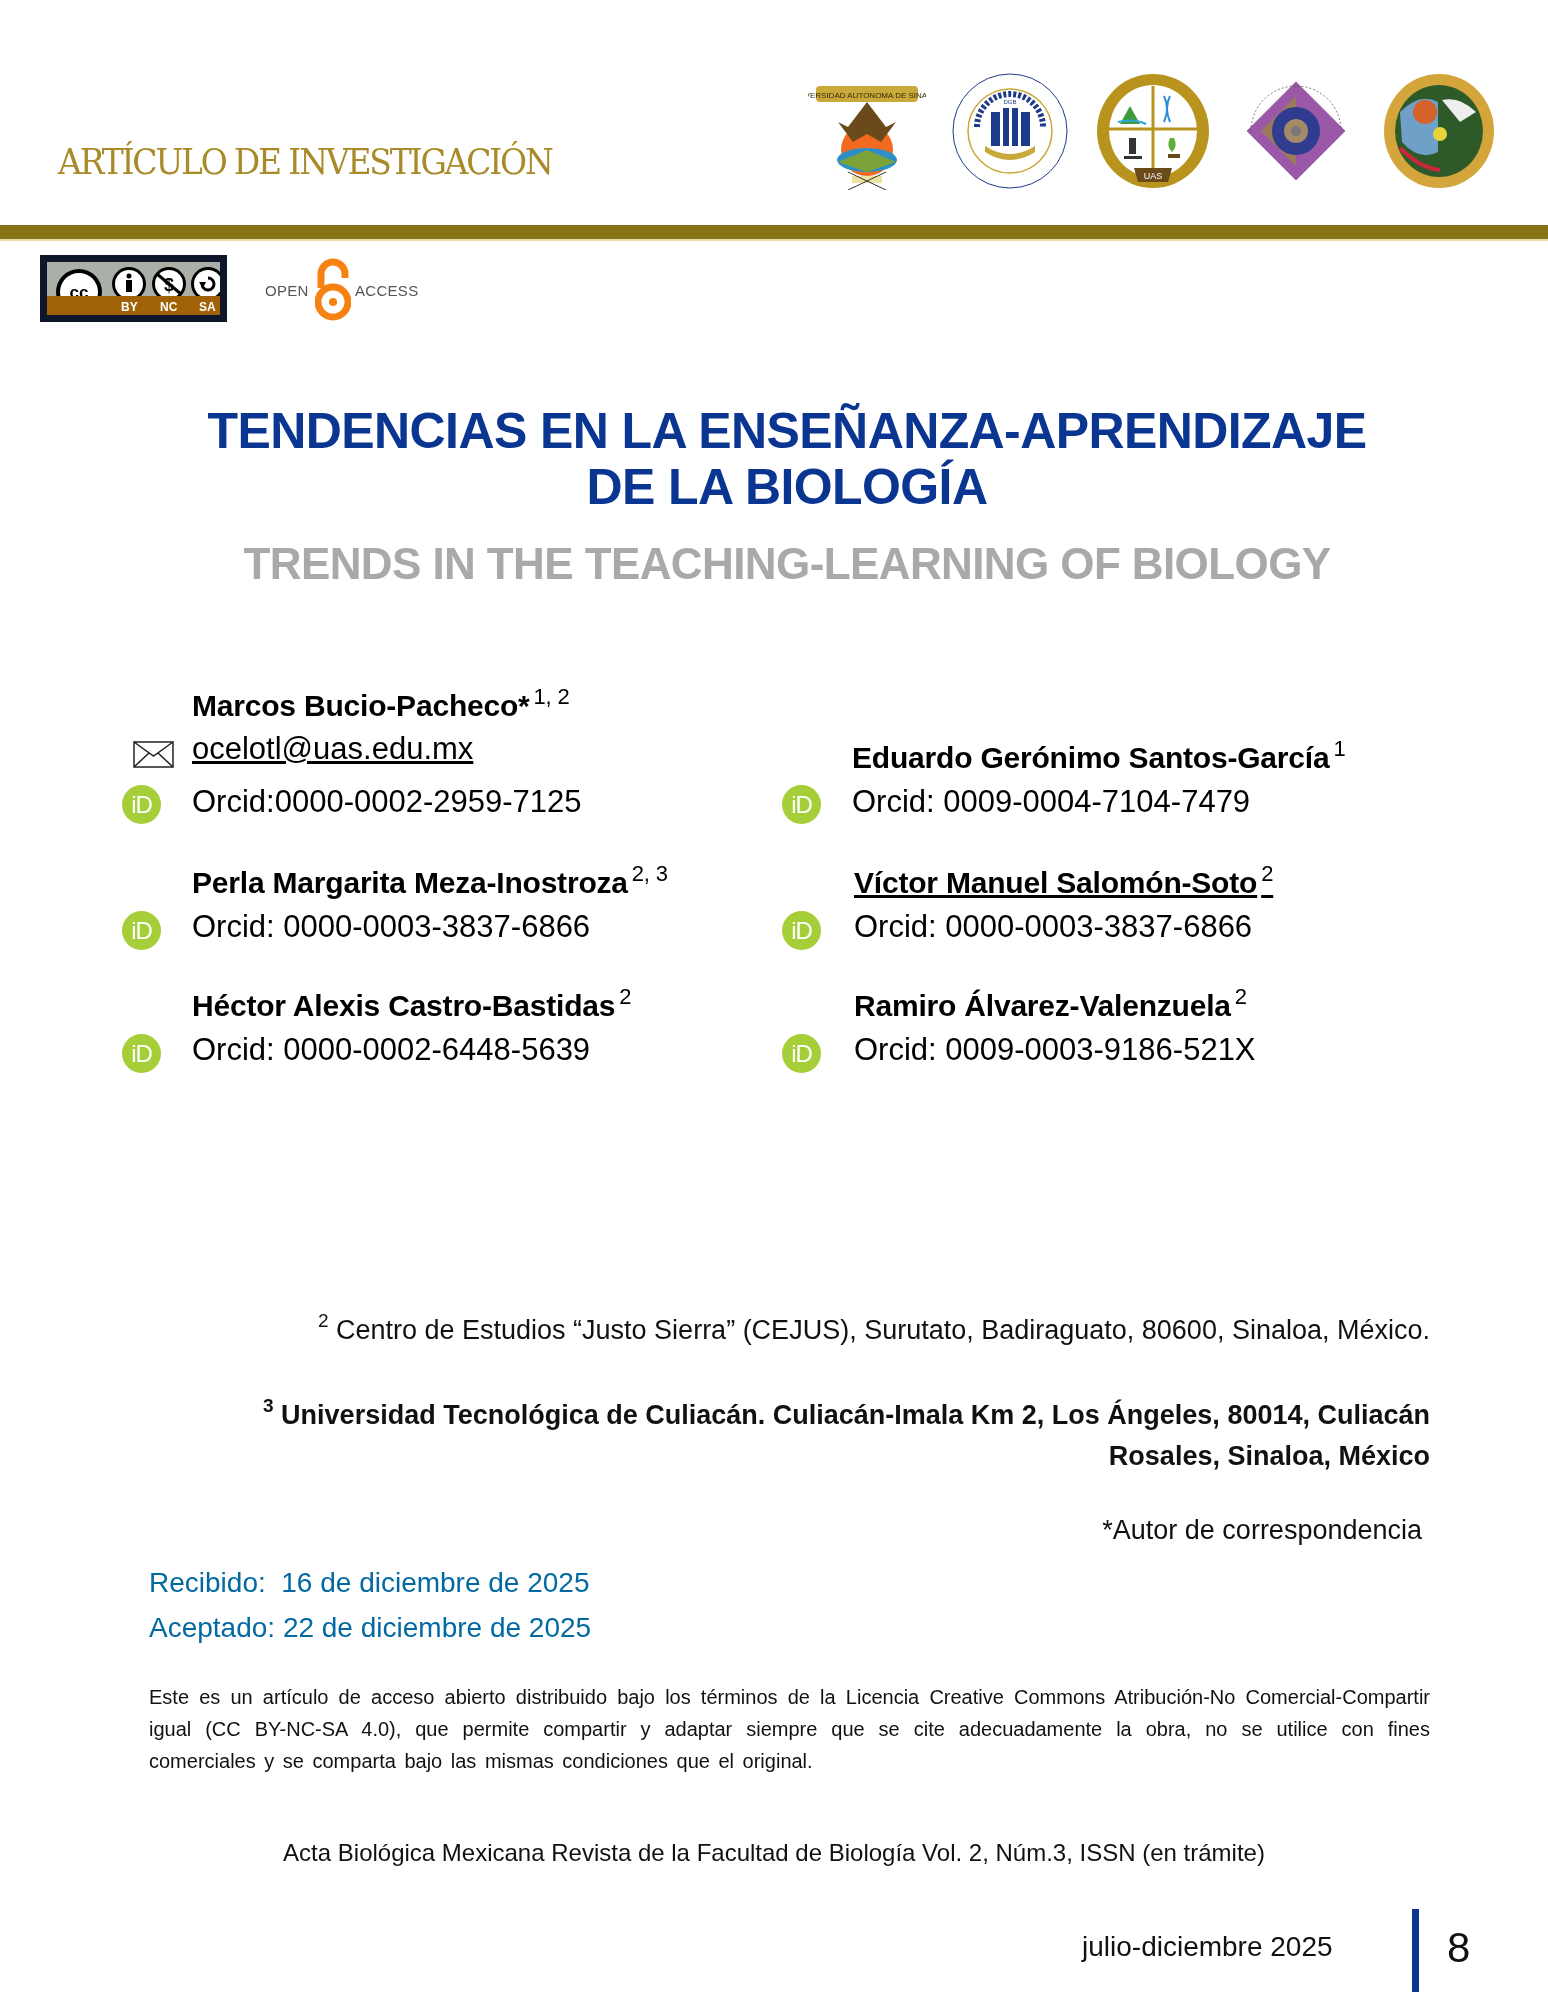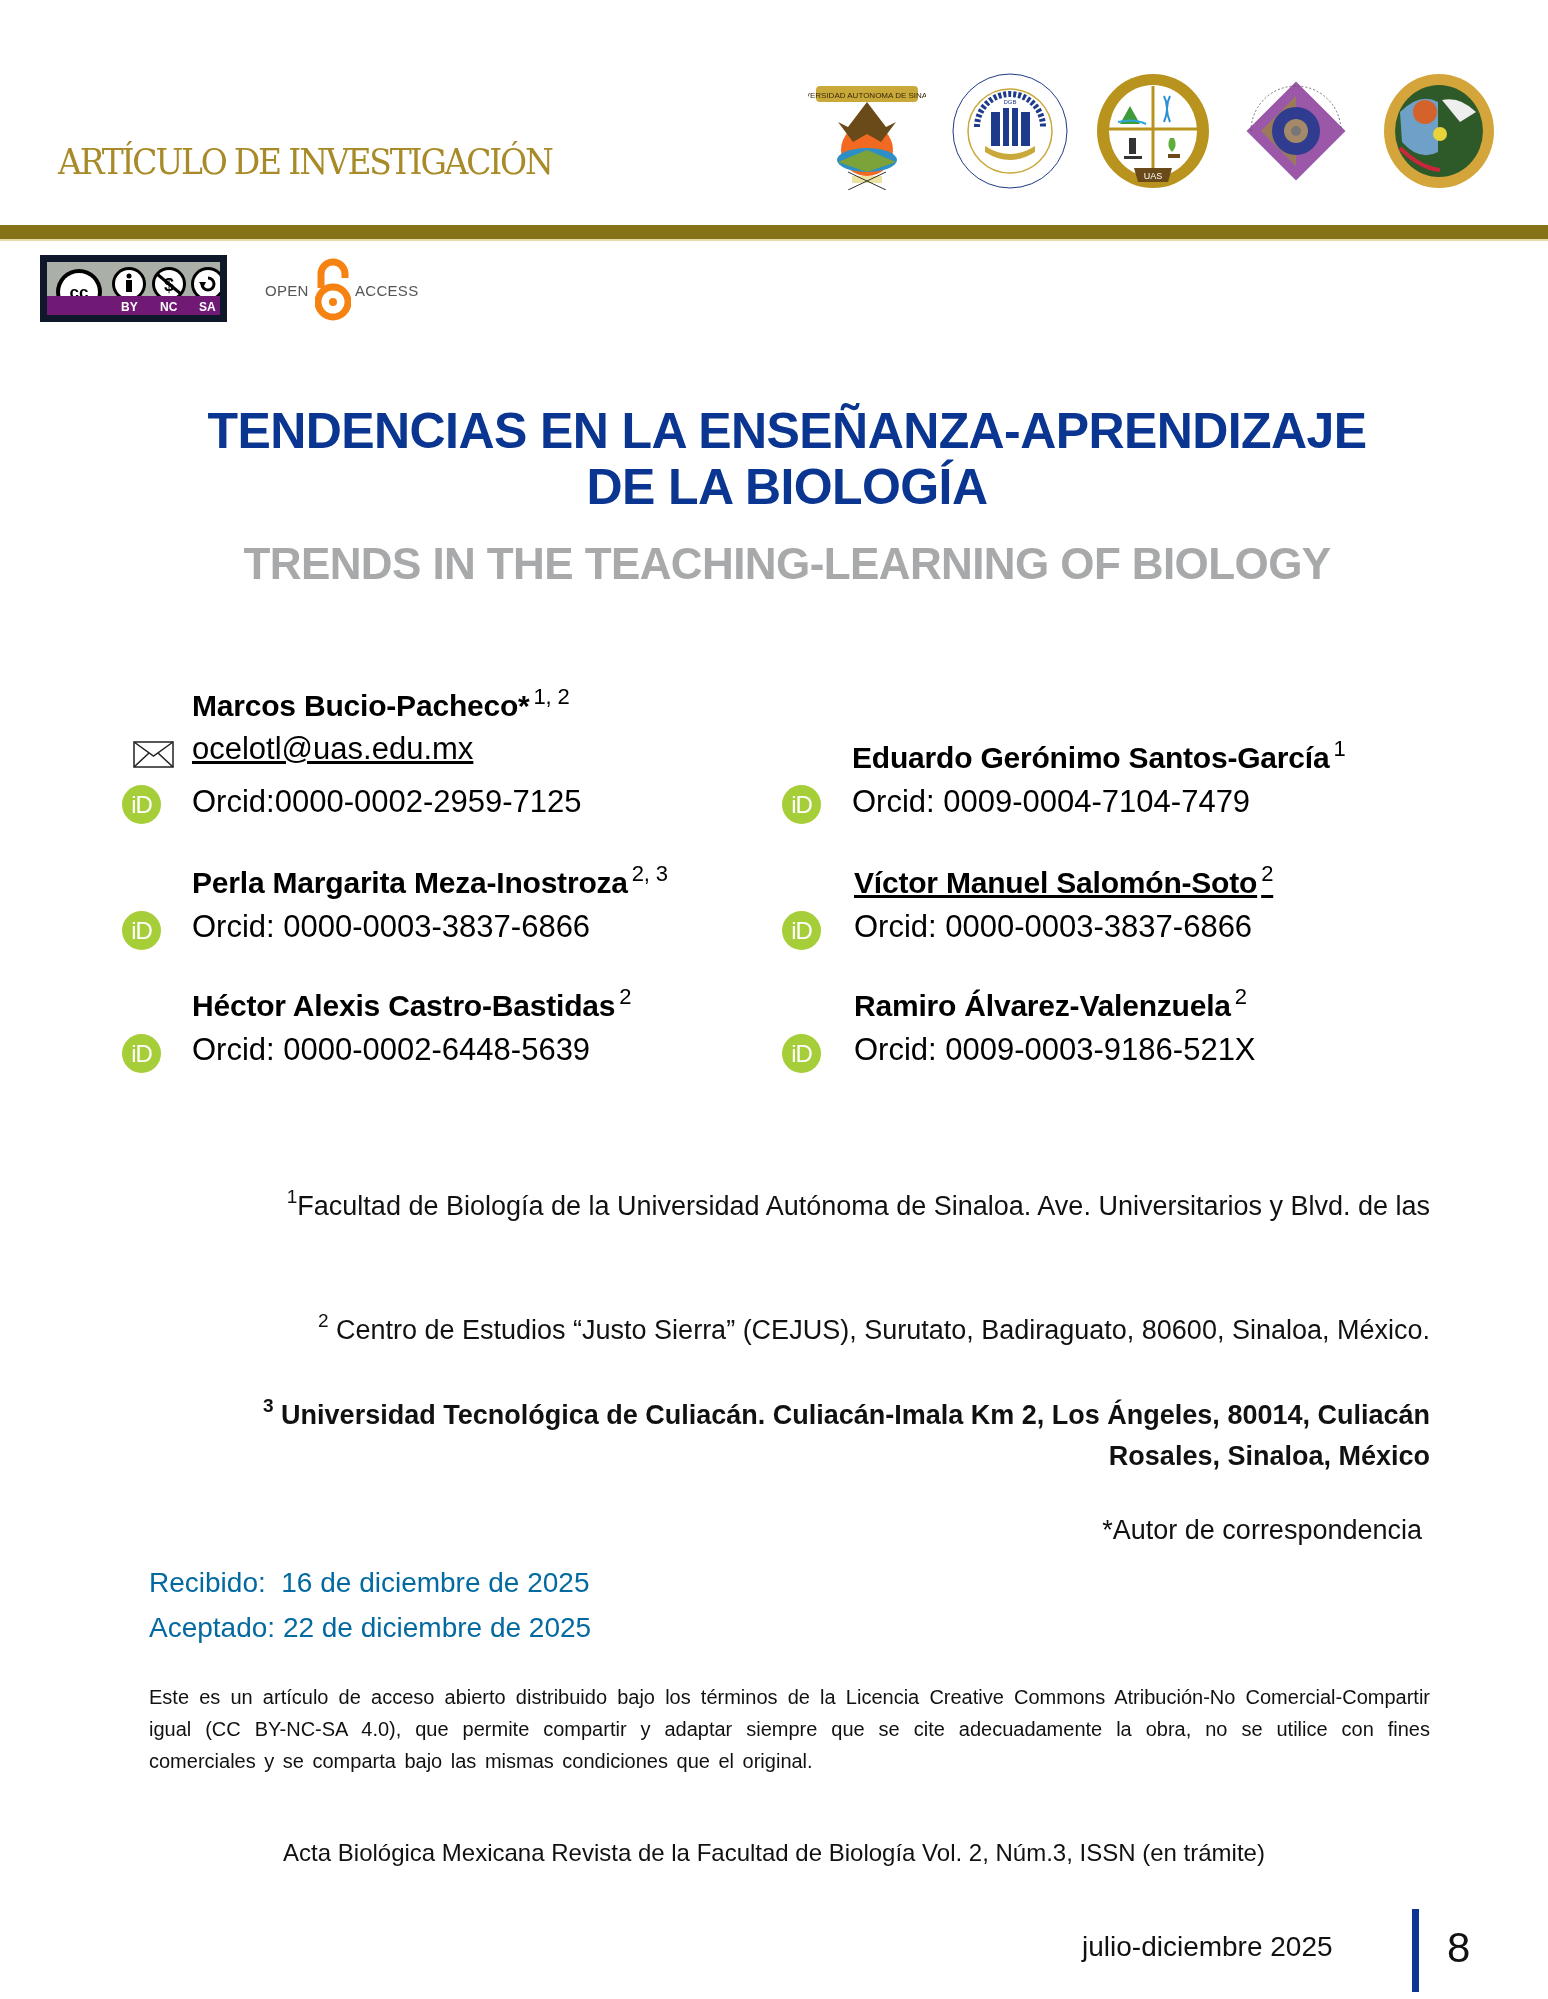--- a/index.html
+++ b/index.html
@@ -6,21 +6,21 @@
   body { width: 1548px; height: 1999px; position: relative; overflow: hidden;
          font-family: "Liberation Sans", "DejaVu Sans", sans-serif; color: #111; }
   .abs { position: absolute; }
   .section-label { left: 58px; top: 140px; font-family: "DejaVu Serif", "Liberation Serif", serif;
          font-size: 33px; color: #A88A28; letter-spacing: -2.2px; white-space: nowrap; transform: scaleY(1.1); transform-origin: left top; }
   .logos { left: 808px; top: 62px; width: 690px; height: 138px; display: flex; justify-content: space-between; align-items: center; }
   .logo { width: 118px; height: 118px; position: relative; }
   .gold-bar { left: 0; top: 225px; width: 1548px; height: 14px; background: #877317; }
   .gold-bar-line { left: 0; top: 239px; width: 1548px; height: 2px; background: #e8dca8; }
   .cc-badge { left: 40px; top: 255px; width: 187px; height: 67px; background: #aab0a8; border: 7px solid #0f172a; box-sizing: border-box; overflow: hidden; }
-  .cc-strip { position: absolute; left: 0; bottom: 0; width: 100%; height: 19px; background: #701a75; }
+  .cc-strip { position: absolute; left: 0; bottom: 0; width: 100%; height: 19px; background: #a16207; }
   .cc-strip span { position: absolute; bottom: 1px; color: #fff; font-weight: bold; font-size: 12px; }
   .oa { left: 265px; top: 258px; height: 64px; width: 170px; }
   .oa .txt { position: absolute; top: 24px; font-weight: normal; font-size: 15px; color: #555; letter-spacing: 0.3px; }
   .title { left: 0; width: 1574px; text-align: center; top: 403px; font-size: 50px; font-weight: bold; color: #0A3591; line-height: 56px; letter-spacing: -0.6px; }
   .subtitle { left: 0; width: 1574px; text-align: center; top: 539px; font-size: 44px; font-weight: bold; color: #A7A9AA; letter-spacing: -0.6px; }
   .author-name { font-size: 30px; font-weight: bold; white-space: nowrap; color: #000; letter-spacing: -0.2px; }
   .author-name sup { font-weight: normal; font-size: 22px; vertical-align: 12px; margin-left: 4px; }
   .line-text { font-size: 31px; white-space: nowrap; color: #000; }
   .email { text-decoration: underline; }
   .orcid-icon { width: 39px; height: 39px; border-radius: 50%; background: #A6CE39; color: #fff; font-size: 24px; font-weight: normal;
@@ -191,21 +191,20 @@
 <div class="abs orcid-icon" style="left:782px;top:911px;">iD</div>
 <div class="abs line-text" style="left:854px;top:909px;">Orcid: 0000-0003-3837-6866</div>
 
 <div class="abs author-name" style="left:854px;top:984px;">
   <span>Ramiro Álvarez-Valenzuela</span><sup>2</sup>
 </div>
 <div class="abs orcid-icon" style="left:782px;top:1034px;">iD</div>
 <div class="abs line-text" style="left:854px;top:1032px;">Orcid: 0009-0003-9186-521X</div>
 
 <div class="abs aff" style="top:1176px;">
-  <div><sup>1</sup><span>Facultad de Biología de la Universidad Autónoma de Sinaloa. Ave. Universitarios y Blvd. de las</span></div>
 </div>
 <div class="abs aff" style="top:1300px;">
   <div><sup>2</sup><span> Centro de Estudios “Justo Sierra” (CEJUS), Surutato, Badiraguato, 80600, Sinaloa, México.</span></div>
 </div>
 <div class="abs aff" style="top:1385px;font-weight:bold;">
   <div><sup>3</sup><span> Universidad Tecnológica de Culiacán. Culiacán-Imala Km 2, Los Ángeles, 80014, Culiacán</span></div>
   <div>Rosales, Sinaloa, México</div>
 </div>
 
 <div class="abs aff" style="top:1510px; right:126px;">*Autor de correspondencia</div>

